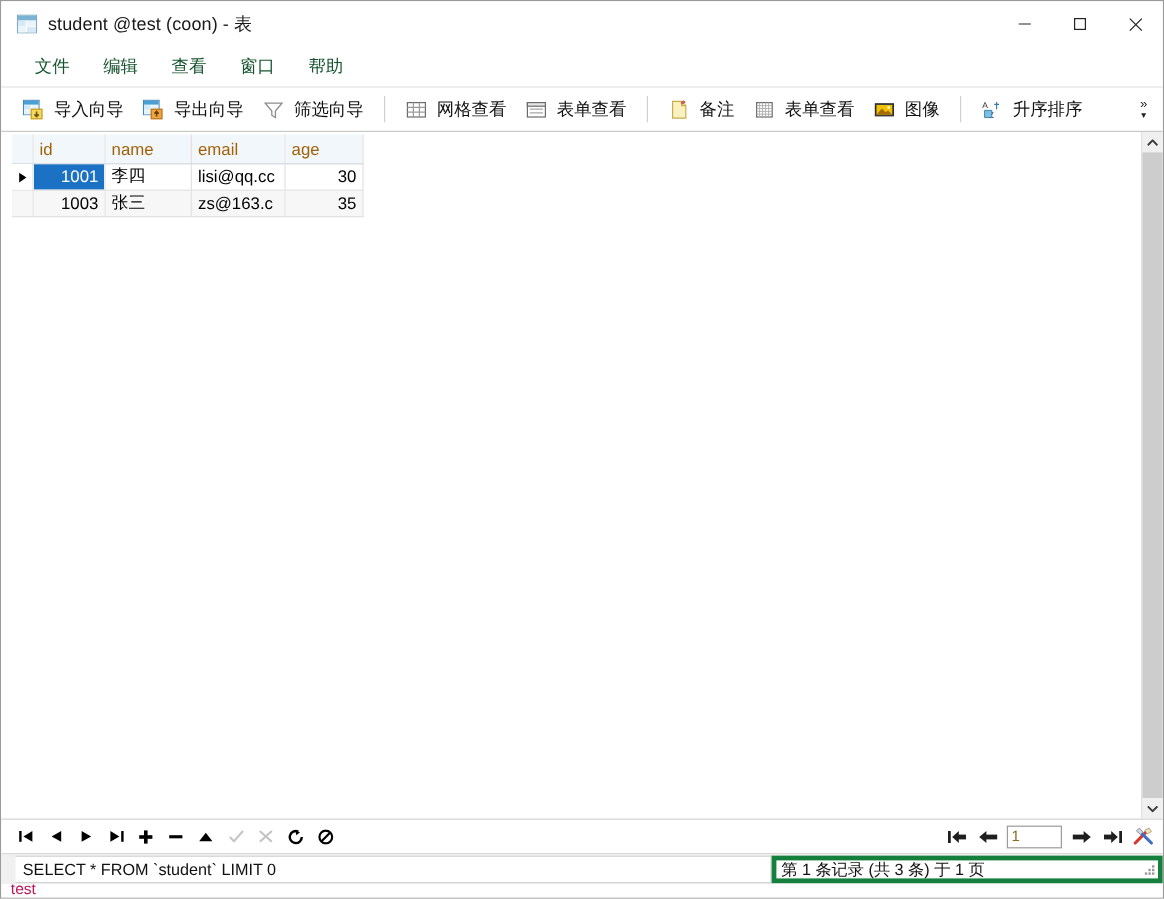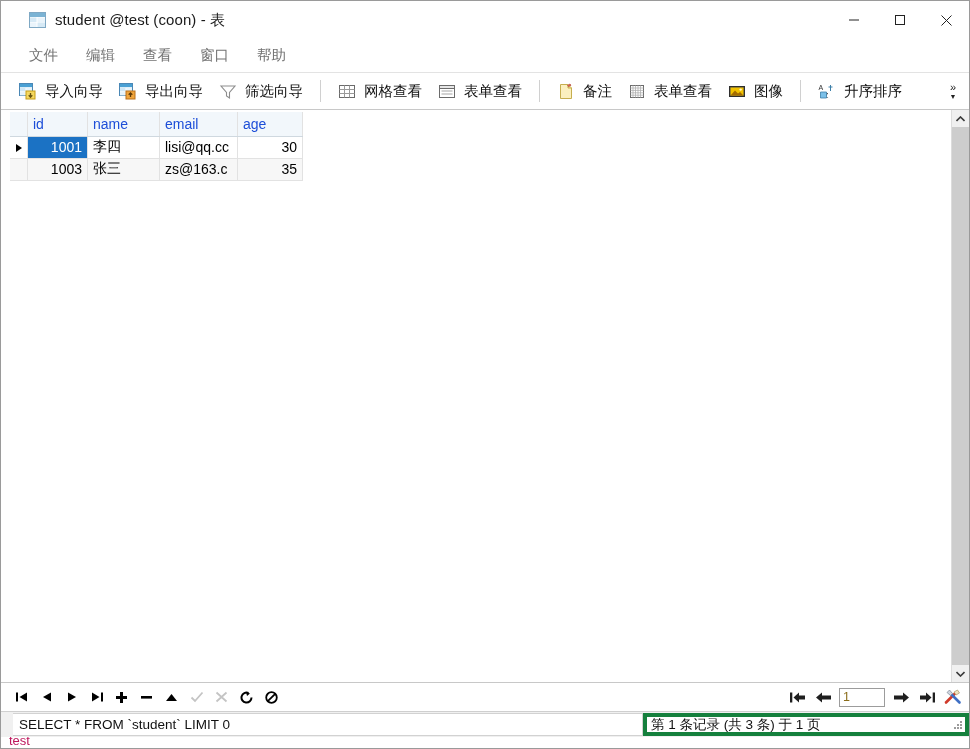--- a/index.html
+++ b/index.html
@@ -31,21 +31,21 @@
     height: 38px;
     min-height: 38px;
     background: #ffffff;
     display: flex;
     align-items: center;
     position: relative;
   }
   .title-left {
     display: flex;
     align-items: center;
-    padding-left: 28px;
+    padding-left: 13px;
     gap: 9px;
   }
   .app-icon {
     width: 17px;
     height: 16px;
     position: relative;
     flex: none;
   }
   .title-text {
     font-size: 15px;
@@ -74,21 +74,21 @@
     min-height: 32px;
     display: flex;
     align-items: center;
     padding-left: 14px;
     background: #ffffff;
     border-bottom: 1px solid #ffffff;
   }
   .menu-item {
     padding: 4px 14px;
     font-size: 14.5px;
-    color: #737373;
+    color: #14532d;
     cursor: default;
     white-space: nowrap;
   }
 
   
   .toolbar {
     height: 36px;
     min-height: 36px;
     display: flex;
     align-items: center;
@@ -164,21 +164,21 @@
     padding: 0 5px;
     overflow: hidden;
     white-space: nowrap;
     text-overflow: clip;
     box-sizing: border-box;
   }
   table.grid th {
     background: #f2f7fb;
     font-weight: normal;
     text-align: left;
-    color: #1d4ed8;
+    color: #a16207;
     border-bottom: 1px solid #cfd8df;
     height: 24px;
   }
   .col-marker { width: 17px; }
   .col-id     { width: 60px; }
   .col-name   { width: 72px; }
   .col-email  { width: 78px; }
   .col-age    { width: 65px; }
 
   td.marker {

